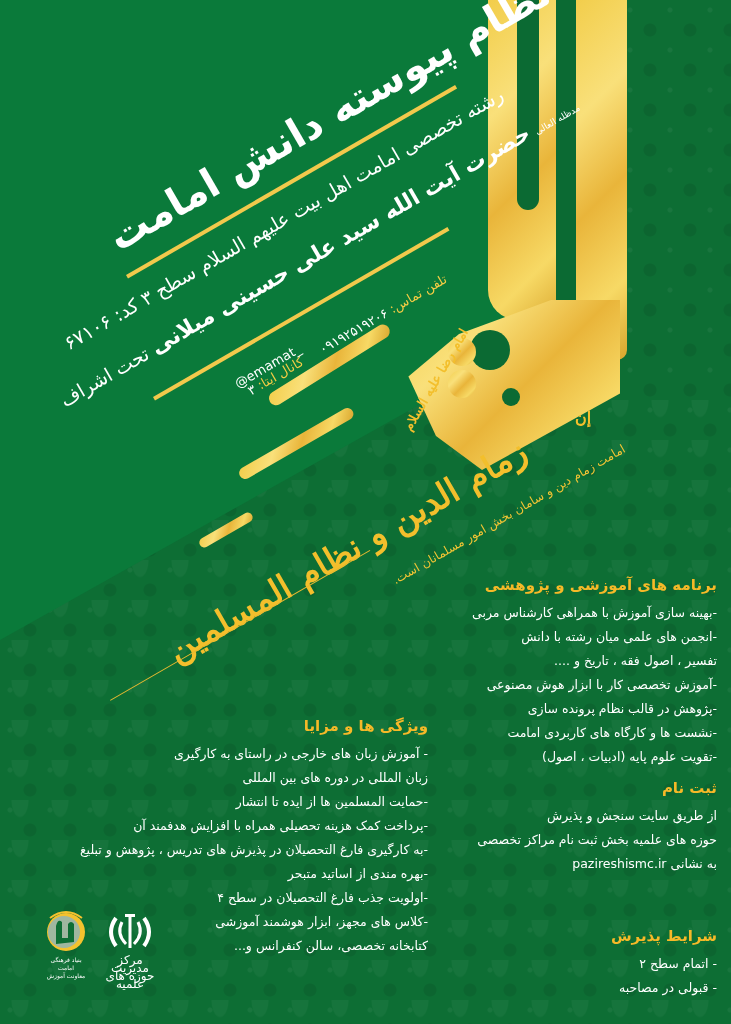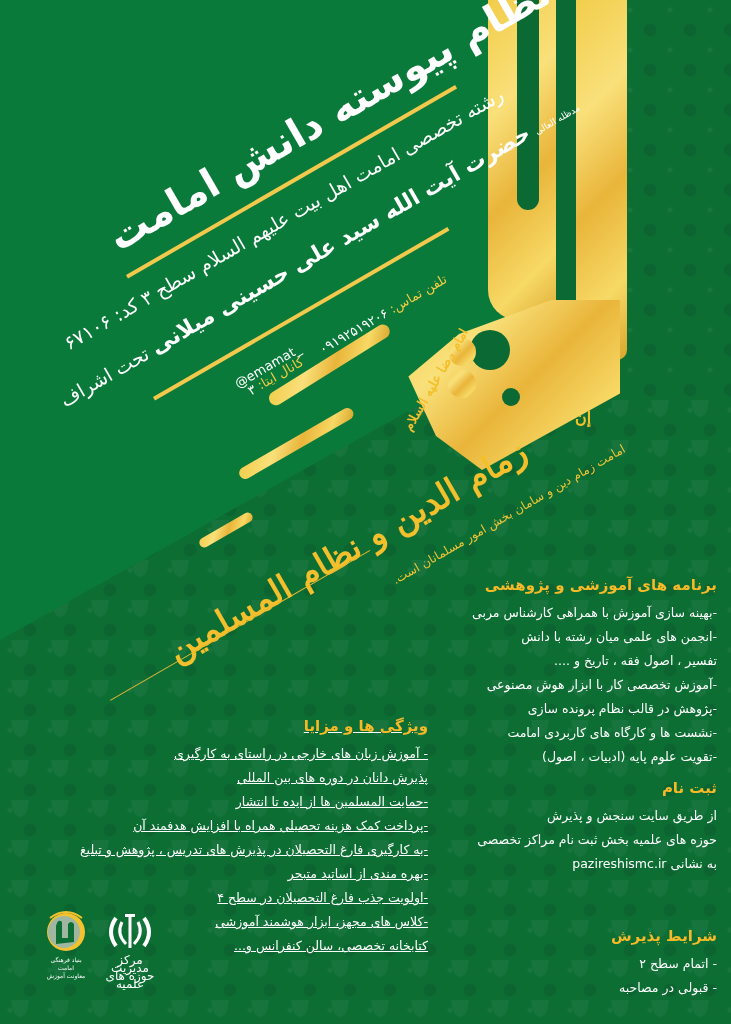--- a/index.html
+++ b/index.html
@@ -123,24 +123,24 @@
       <span class="link">pazireshismc.ir</span>
     </div>
   </div>
 
   <div class="section" style="right:14px;top:892px;width:320px;margin-top:32px;">
     <h3>شرایط پذیرش</h3>
     <div class="row">- اتمام سطح ۲</div>
     <div class="row">- قبولی در مصاحبه</div>
   </div>
 
-  <div class="section" style="right:303px;top:714px;width:330px;text-decoration:underline;">
+  <div class="section" style="right:303px;top:714px;width:330px;">
     <h3>ویژگی ها و مزایا</h3>
     <div class="row">- آموزش زبان های خارجی  در راستای به کارگیری</div>
-    <div class="row">پذیرش دانان در دوره های بین المللی</div>
+    <div class="row">زبان المللی در دوره های بین المللی</div>
     <div class="row">-حمایت المسلمین ها از ایده تا انتشار</div>
     <div class="row">-پرداخت کمک هزینه تحصیلی همراه با افزایش هدفمند آن</div>
     <div class="row">-به کارگیری فارغ التحصیلان در پذیرش های تدریس ، پژوهش و تبلیغ</div>
     <div class="row">-بهره مندی از اساتید متبحر</div>
     <div class="row">-اولویت جذب فارغ التحصیلان در سطح ۴</div>
     <div class="row">-کلاس های مجهز، ابزار هوشمند آموزشی</div>
     <div class="row">کتابخانه تخصصی، سالن کنفرانس  و...</div>
   </div>
 
   <div class="logo" style="left:42px;top:908px;width:48px;">

